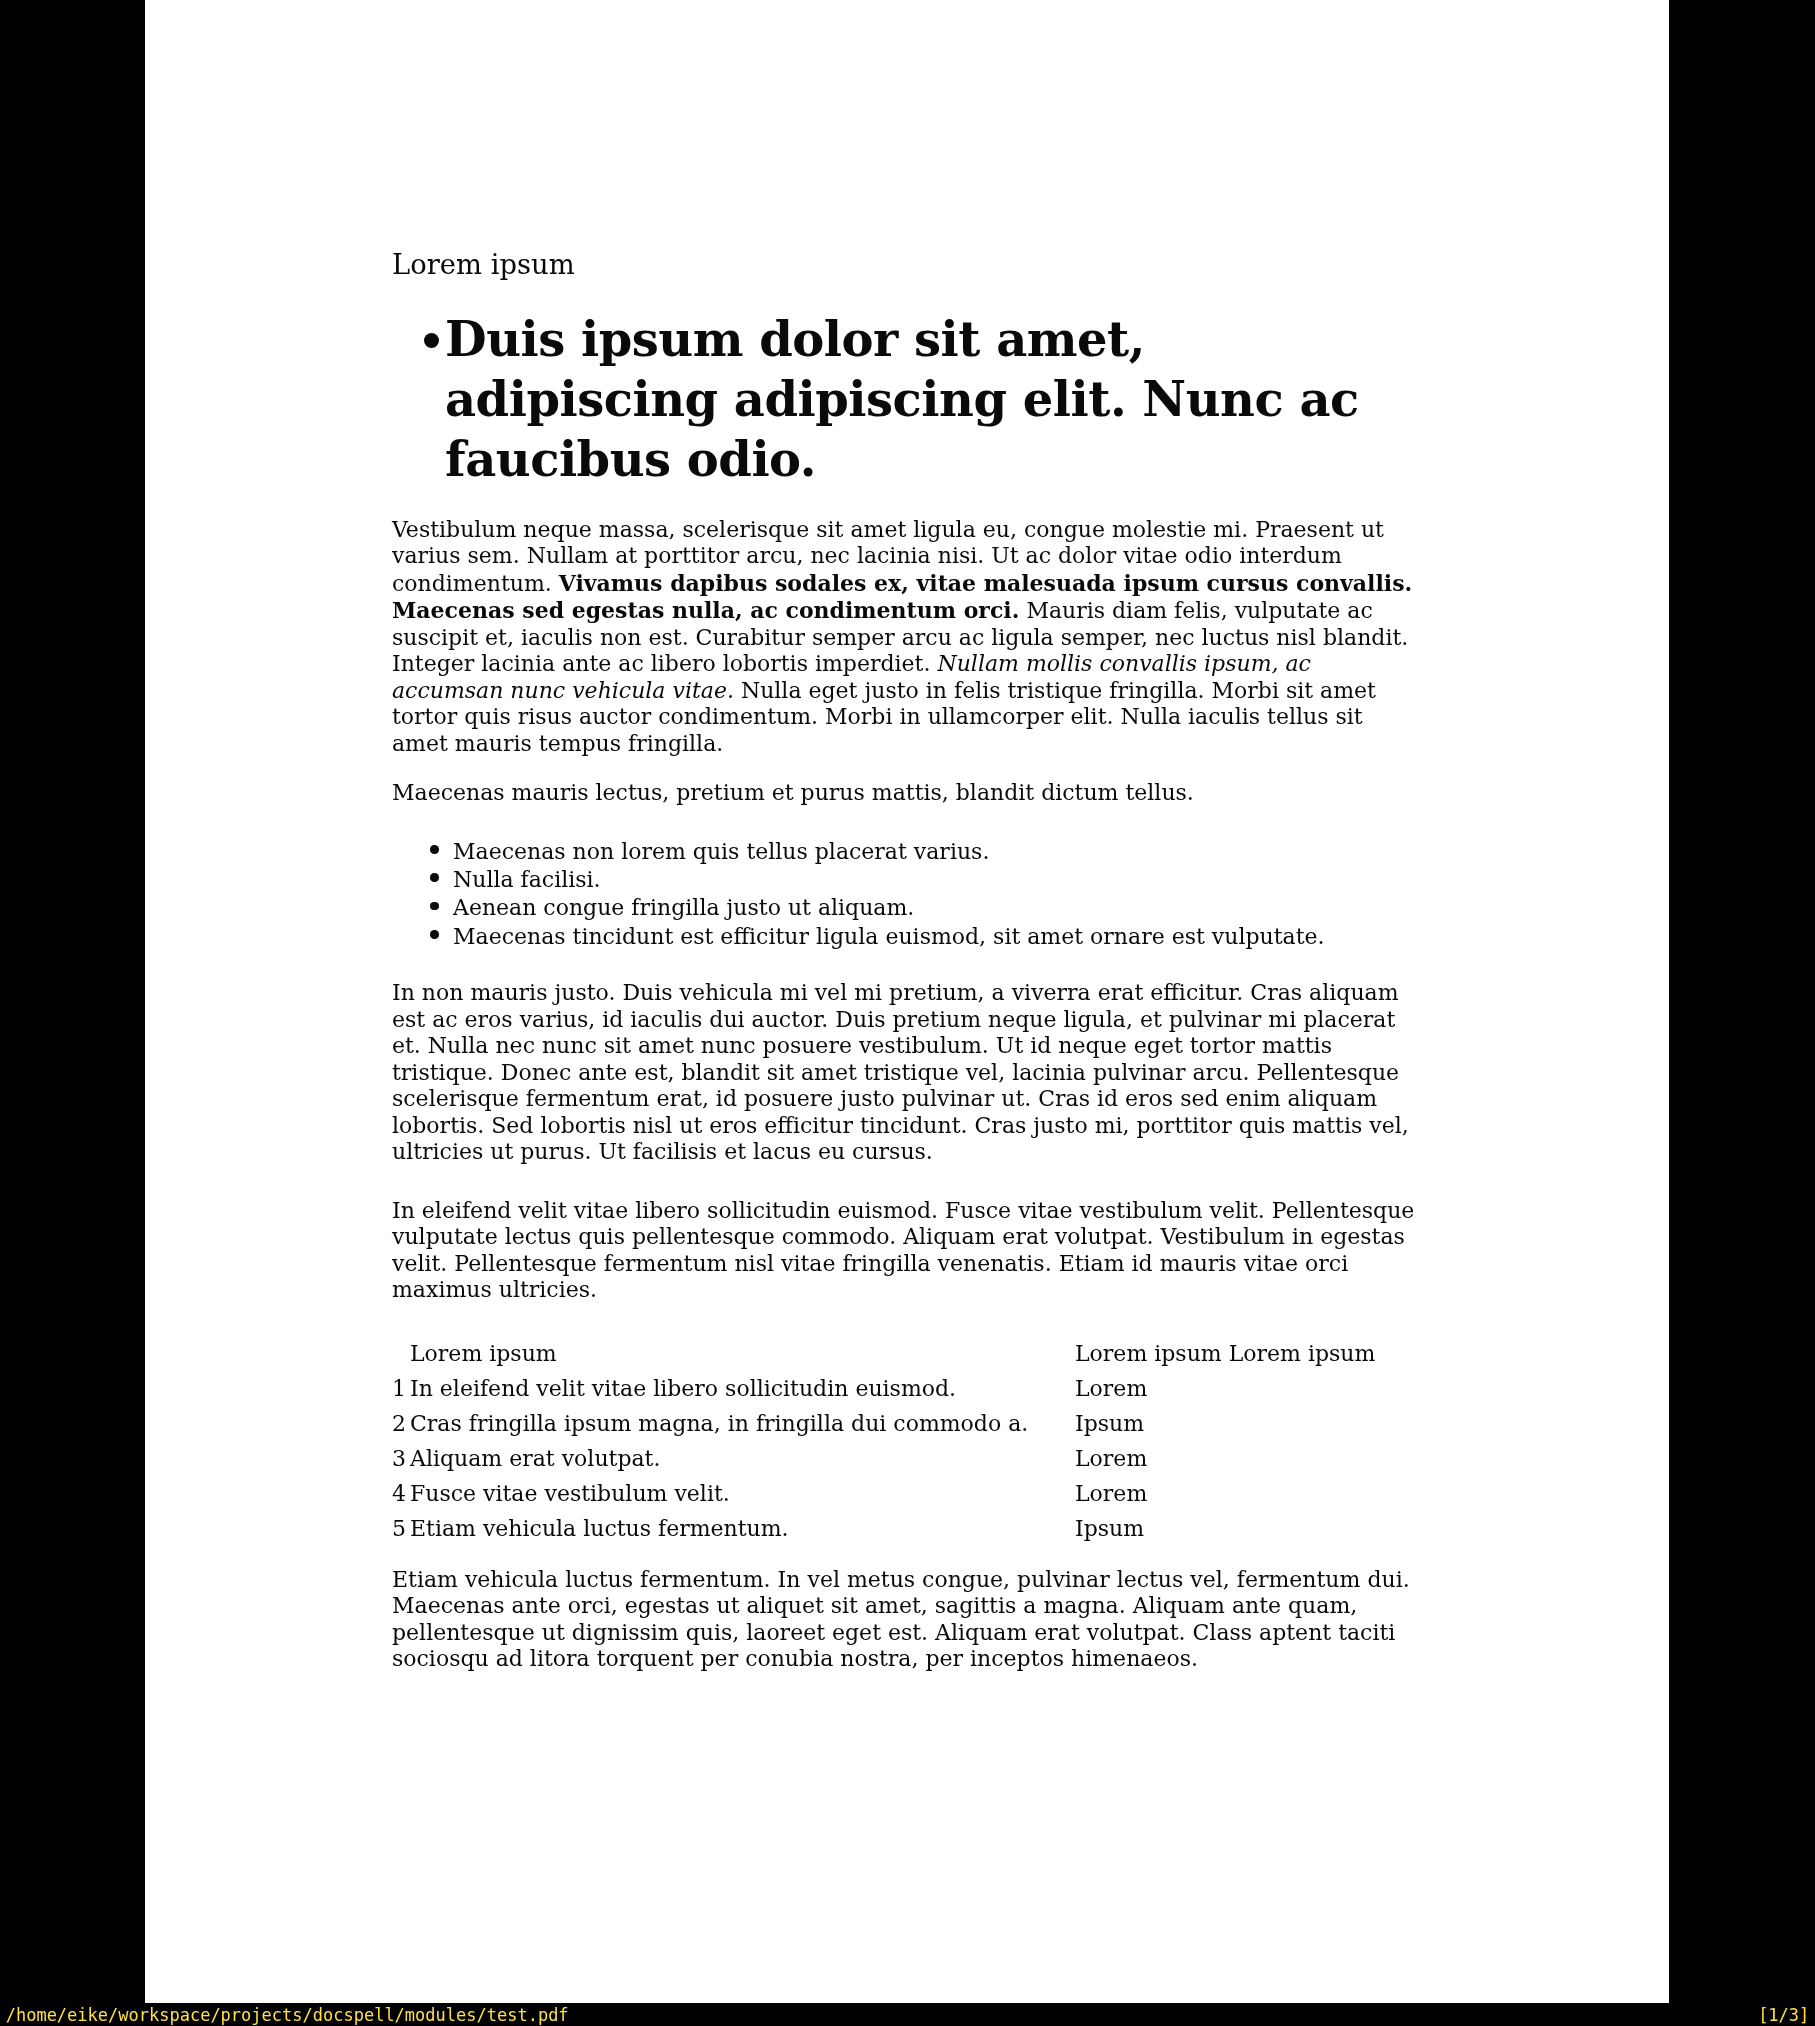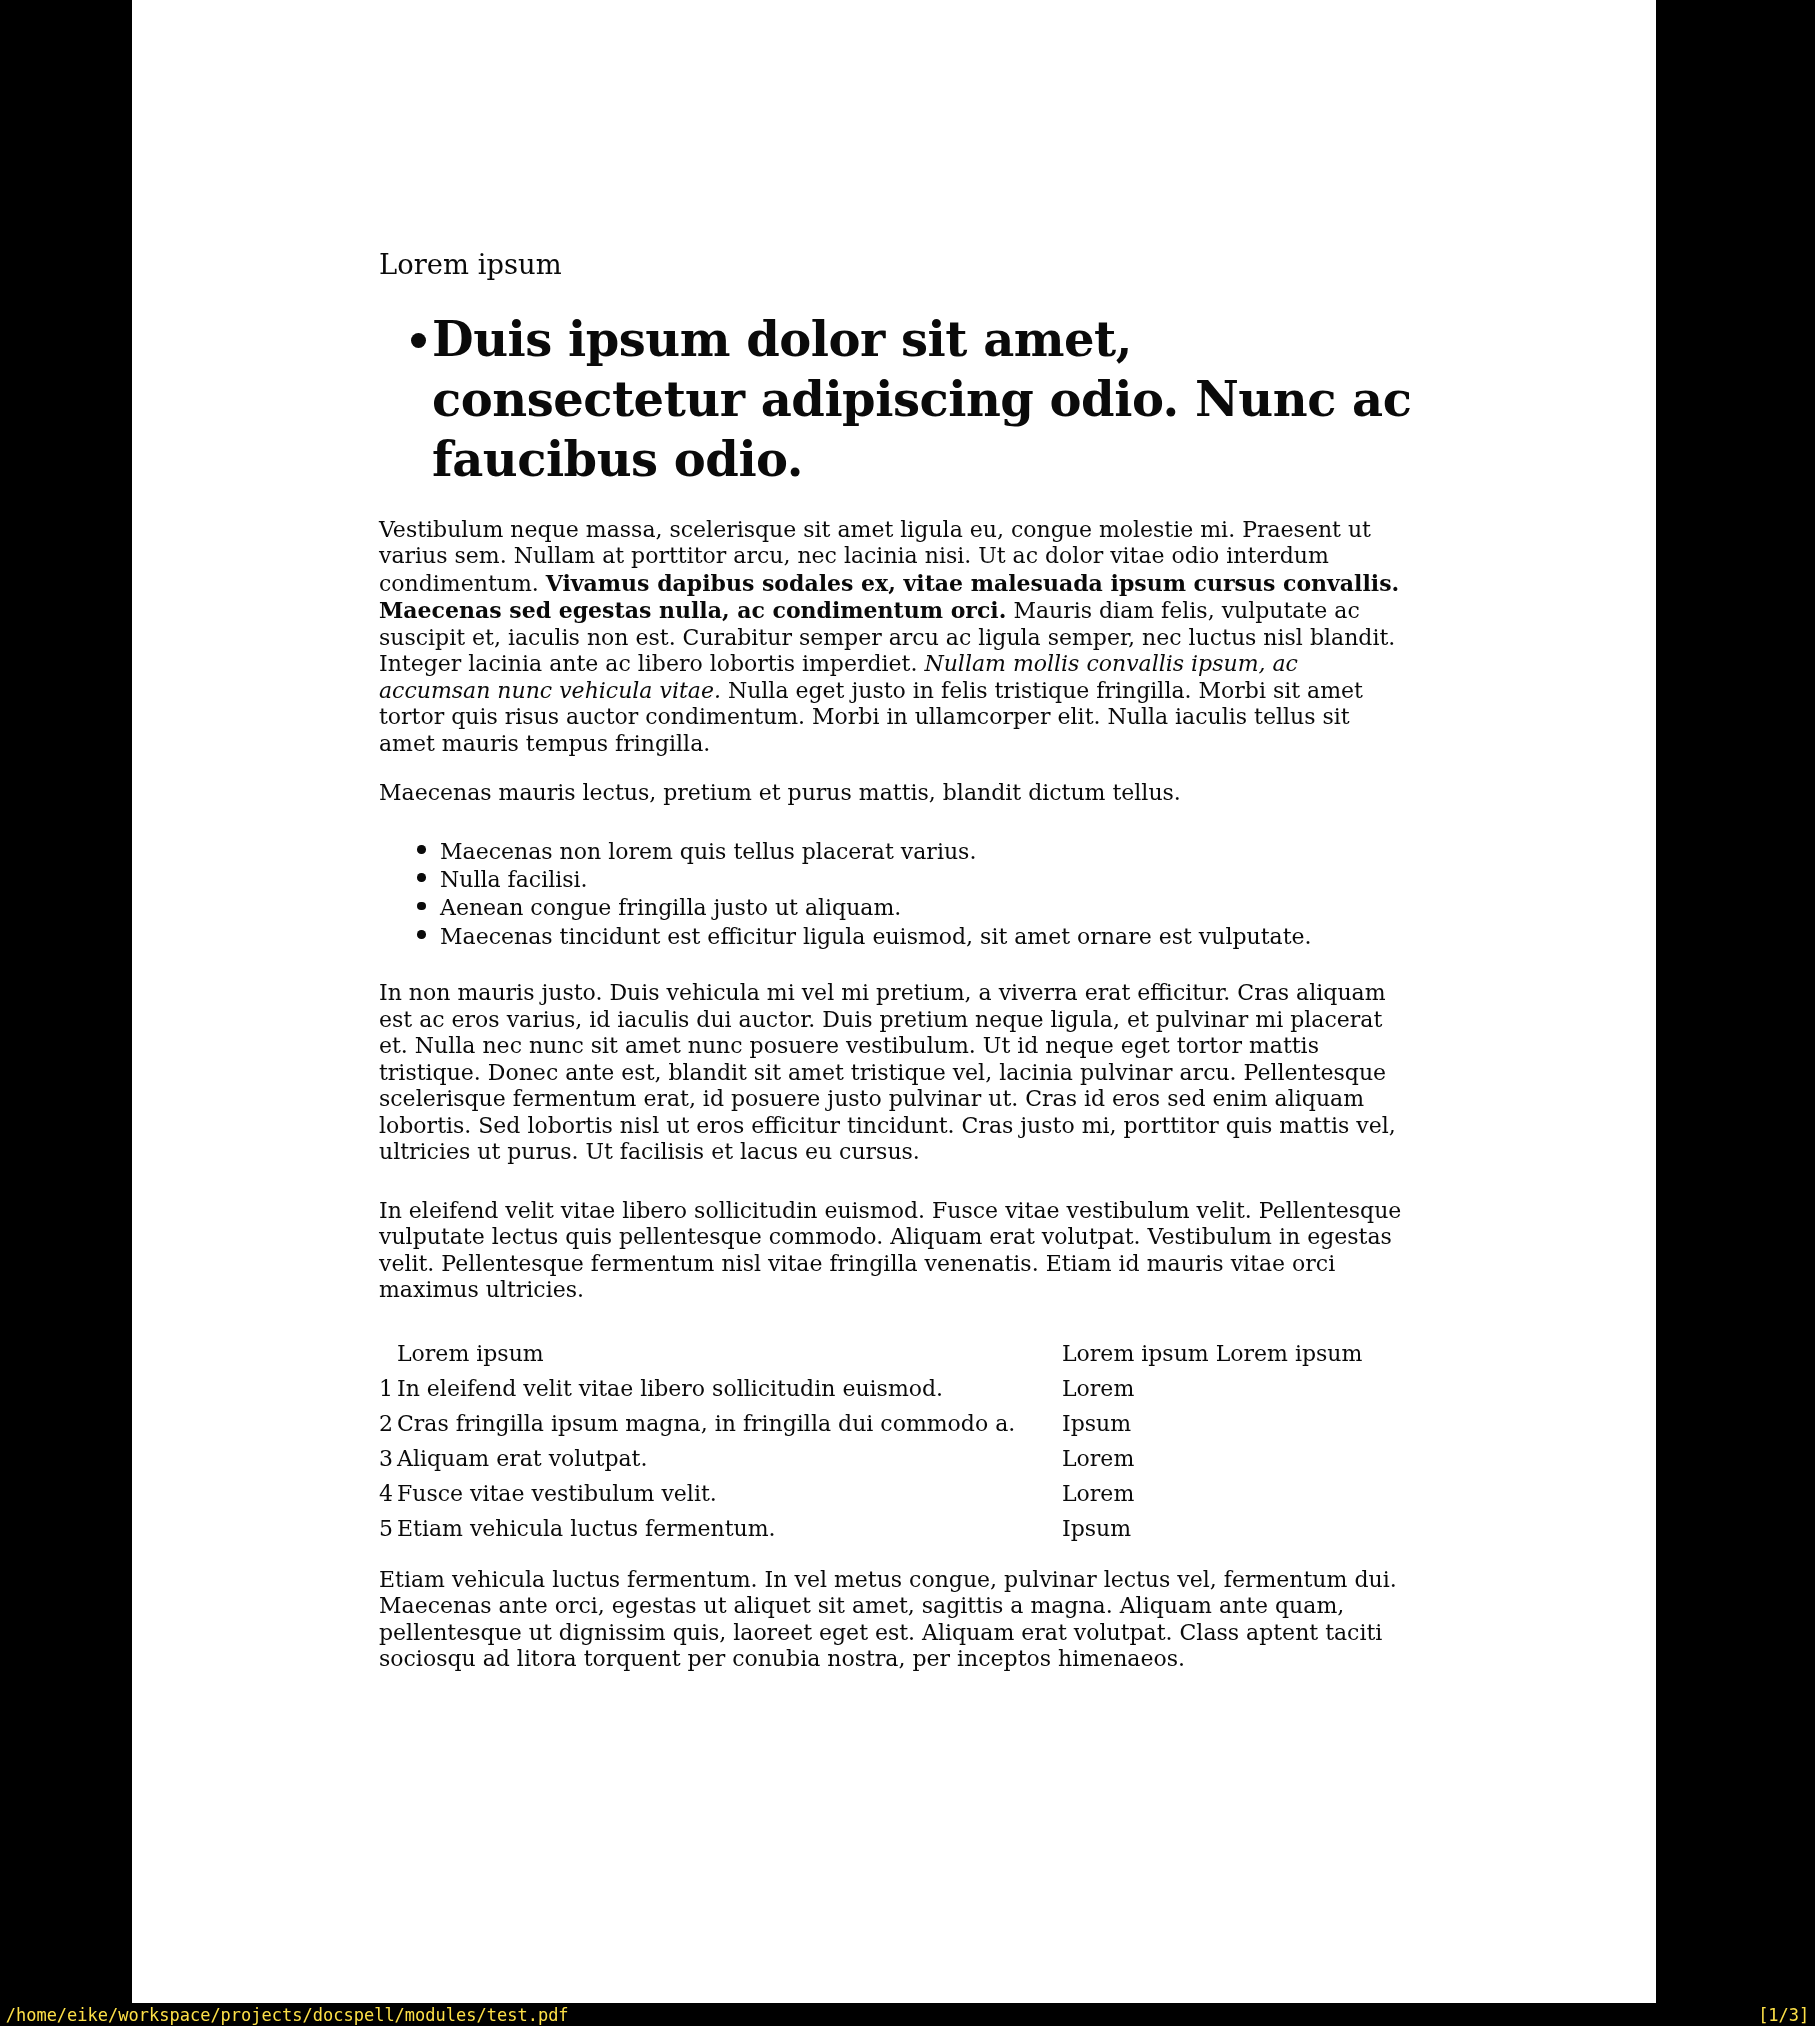--- a/index.html
+++ b/index.html
@@ -5,21 +5,21 @@
   :root { --link: #2626cc; }
   html,body { margin:0; padding:0; }
   body {
     width:1815px; height:2026px;
     background:#000;
     position:relative;
     font-family:"DejaVu Serif", serif;
     overflow:hidden;
   }
   .pdf-page {
-    position:absolute; left:132px; top:0;
+    position:absolute; left:145px; top:0;
     width:1524px; height:2003px;
     background:#ffffff; color:#0a0a0a;
     overflow:hidden;
   }
   .content {
     padding:248px 0 0 247px;
     width:1033px;
   }
   .top-label {
     font-size:27.4px; line-height:34px;
@@ -97,21 +97,21 @@
 
 <div class="pdf-page">
   <div class="content">
 
     <p class="top-label">Lorem ipsum</p>
 
     <div class="h-block h1-block">
       <span class="h-bullet"></span>
       <div>
           <div>Duis ipsum dolor sit amet,</div>
-          <div>consectetur adipiscing odio. Nunc ac</div>
+          <div>adipiscing adipiscing elit. Nunc ac</div>
           <div>faucibus odio.</div>
         </div>
     </div>
 
     <p class="body-text p1"><span>Vestibulum neque massa, scelerisque sit amet ligula eu, congue molestie mi. Praesent ut varius sem. Nullam at porttitor arcu, nec lacinia nisi. Ut ac dolor vitae odio interdum condimentum. </span><span class="seg-b">Vivamus dapibus sodales ex, vitae malesuada ipsum cursus convallis. Maecenas sed egestas nulla, ac condimentum orci.</span><span> Mauris diam felis, vulputate ac suscipit et, iaculis non est. Curabitur semper arcu ac ligula semper, nec luctus nisl blandit. Integer lacinia ante ac libero lobortis imperdiet. </span><span class="seg-i">Nullam mollis convallis ipsum, ac accumsan nunc vehicula vitae.</span><span> Nulla eget justo in felis tristique fringilla. Morbi sit amet tortor quis risus auctor condimentum. Morbi in ullamcorper elit. Nulla iaculis tellus sit amet mauris tempus fringilla.</span></p>
 
     <p class="body-text p2">Maecenas mauris lectus, pretium et purus mattis, blandit dictum tellus.</p>
 
     <ul class="doc-list">
       <li><span class="li-bullet"></span><span><span>Maecenas non lorem quis tellus placerat varius.</span></span></li>

